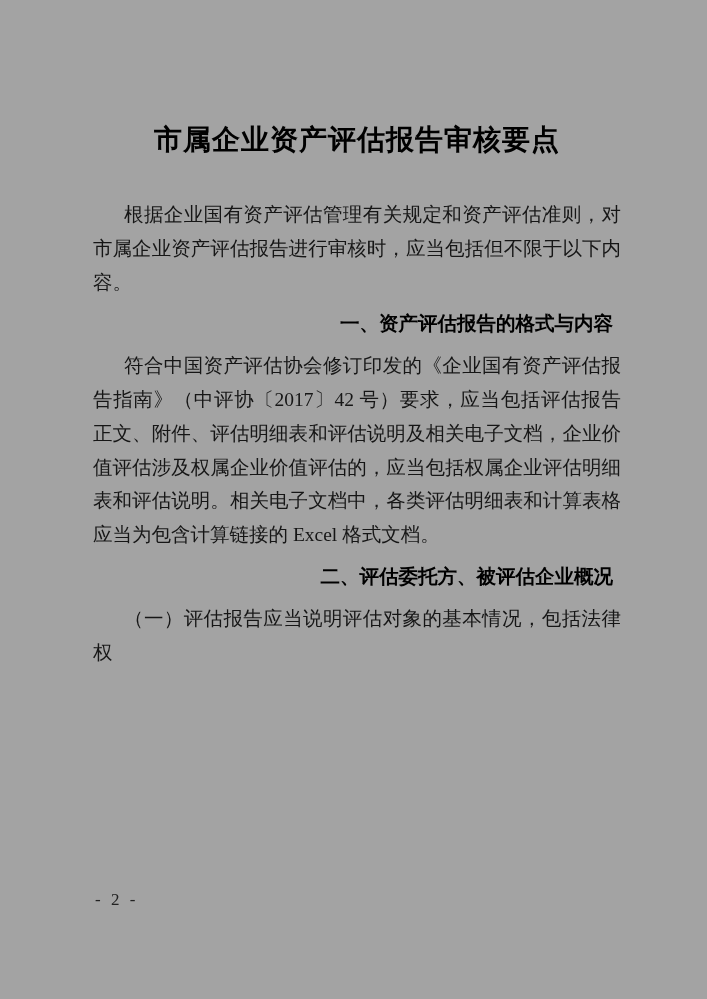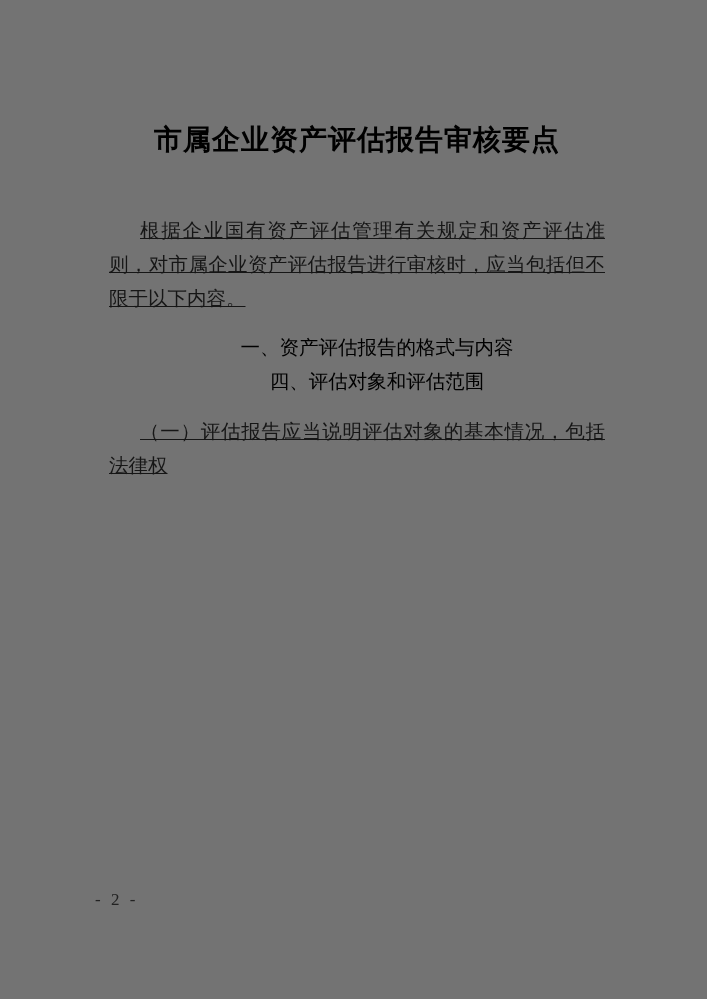--- a/index.html
+++ b/index.html
@@ -4,21 +4,21 @@
 <style>
   html, body {
     margin: 0;
     padding: 0;
     background: #ffffff;
   }
   .page {
     position: relative;
     width: 707px;
     height: 999px;
-    background: #737373;
+    background: #a3a3a3;
     color: #111111;
     overflow: hidden;
     font-family: "Liberation Serif", "DejaVu Serif", serif;
   }
   .doc-title {
     position: absolute;
     top: 122px;
     left: 93px;
     width: 528px;
     margin: 0;
@@ -34,33 +34,32 @@
     position: absolute;
     top: 198px;
     left: 93px;
     width: 528px;
     font-size: 19.5px;
     line-height: 33.8px;
     text-align: justify;
     color: #161616;
   }
   .para {
-    margin: 16px;
+    margin: 0;
     text-indent: 31px;
     font-family: "Liberation Serif", "DejaVu Serif", serif;
     font-weight: normal;
-    text-decoration: underline;
   }
   .heading {
-    margin: 0;
+    margin: 8px;
     text-indent: 40px;
     font-size: 19.5px;
     line-height: 33.8px;
-    font-weight: normal;
-    text-align: center;
+    font-weight: bold;
+    text-align: right;
     font-family: "Liberation Sans", "DejaVu Sans", sans-serif;
     color: #000000;
   }
   .page-number {
     position: absolute;
     top: 890px;
     left: 95px;
     font-size: 17px;
     line-height: 20px;
     letter-spacing: 3px;
@@ -71,19 +70,20 @@
 </head>
 <body>
 
 <div class="page">
 
   <h1 class="doc-title">市属企业资产评估报告审核要点</h1>
 
   <div class="doc-body">
     <p class="para">根据企业国有资产评估管理有关规定和资产评估准则，对市属企业资产评估报告进行审核时，应当包括但不限于以下内容。</p>
     <h2 class="heading">一、资产评估报告的格式与内容</h2>
-    <h2 class="heading">四、评估对象和评估范围</h2>
+    <p class="para">符合中国资产评估协会修订印发的《企业国有资产评估报告指南》（中评协〔2017〕42 号）要求，应当包括评估报告正文、附件、评估明细表和评估说明及相关电子文档，企业价值评估涉及权属企业价值评估的，应当包括权属企业评估明细表和评估说明。相关电子文档中，各类评估明细表和计算表格应当为包含计算链接的 Excel 格式文档。</p>
+    <h2 class="heading">二、评估委托方、被评估企业概况</h2>
     <p class="para">（一）评估报告应当说明评估对象的基本情况，包括法律权</p>
   </div>
 
   <div class="page-number">- 2 -</div>
 
 </div>
 
 </body></html>

